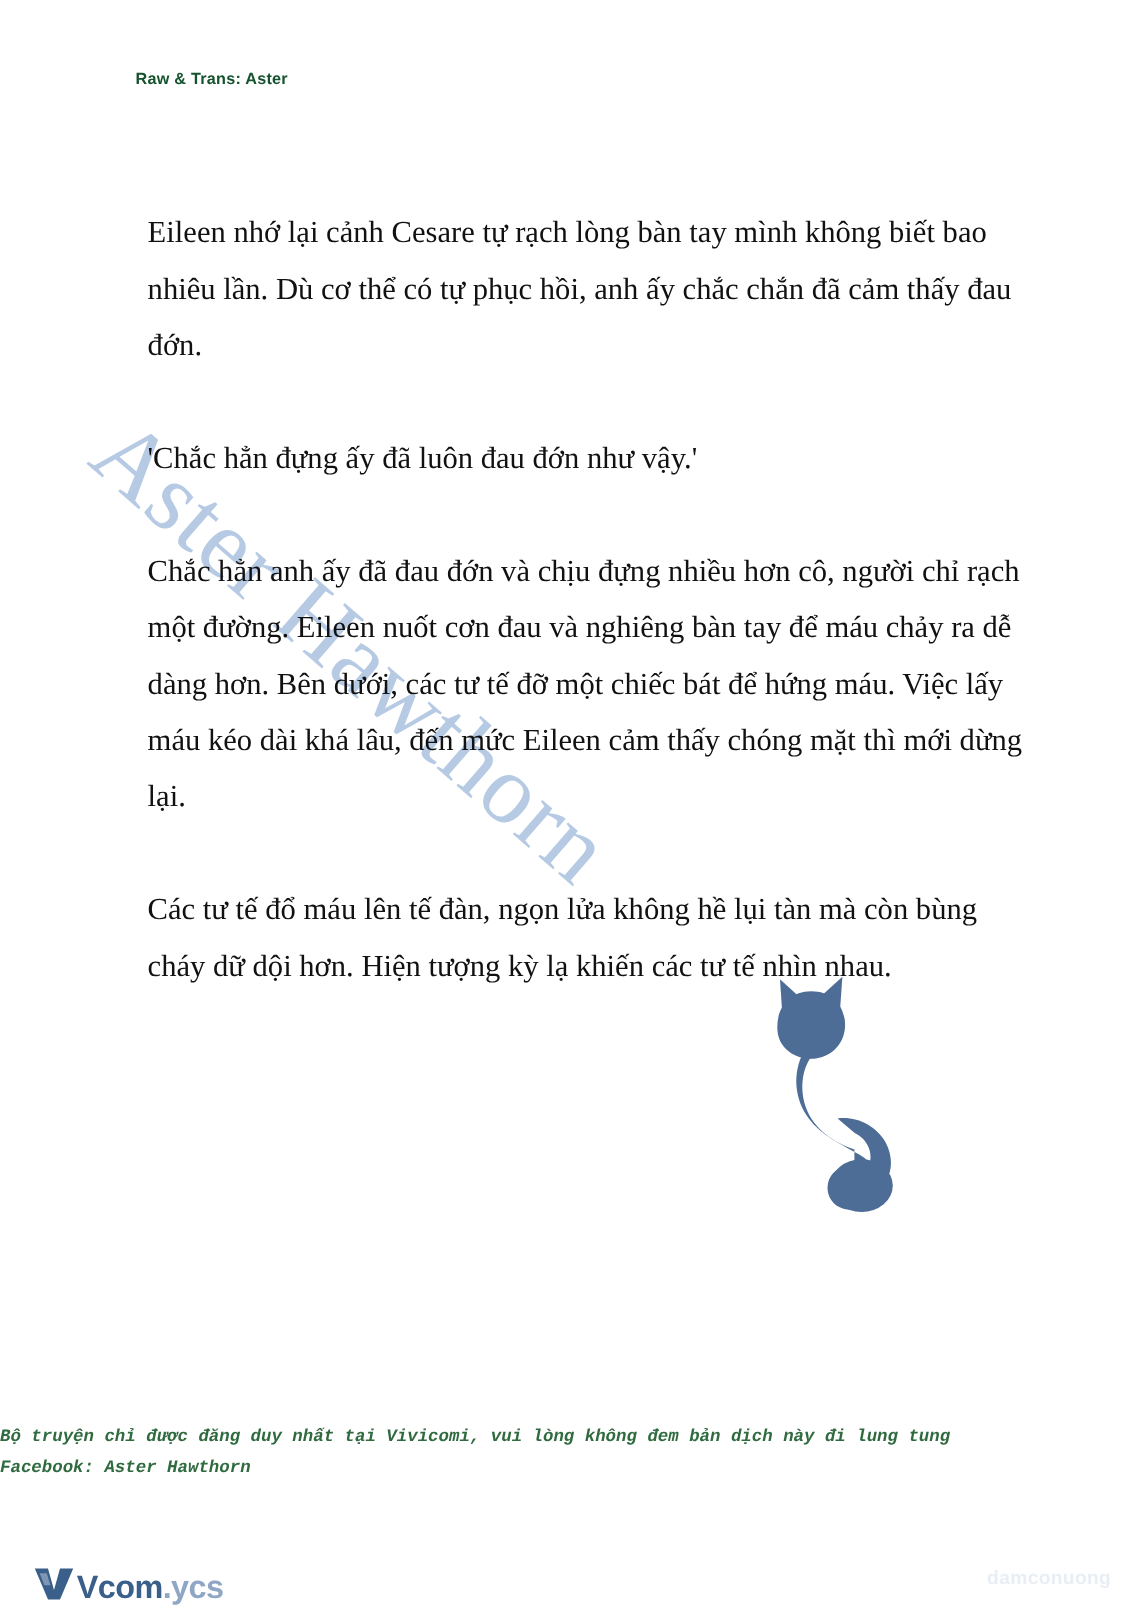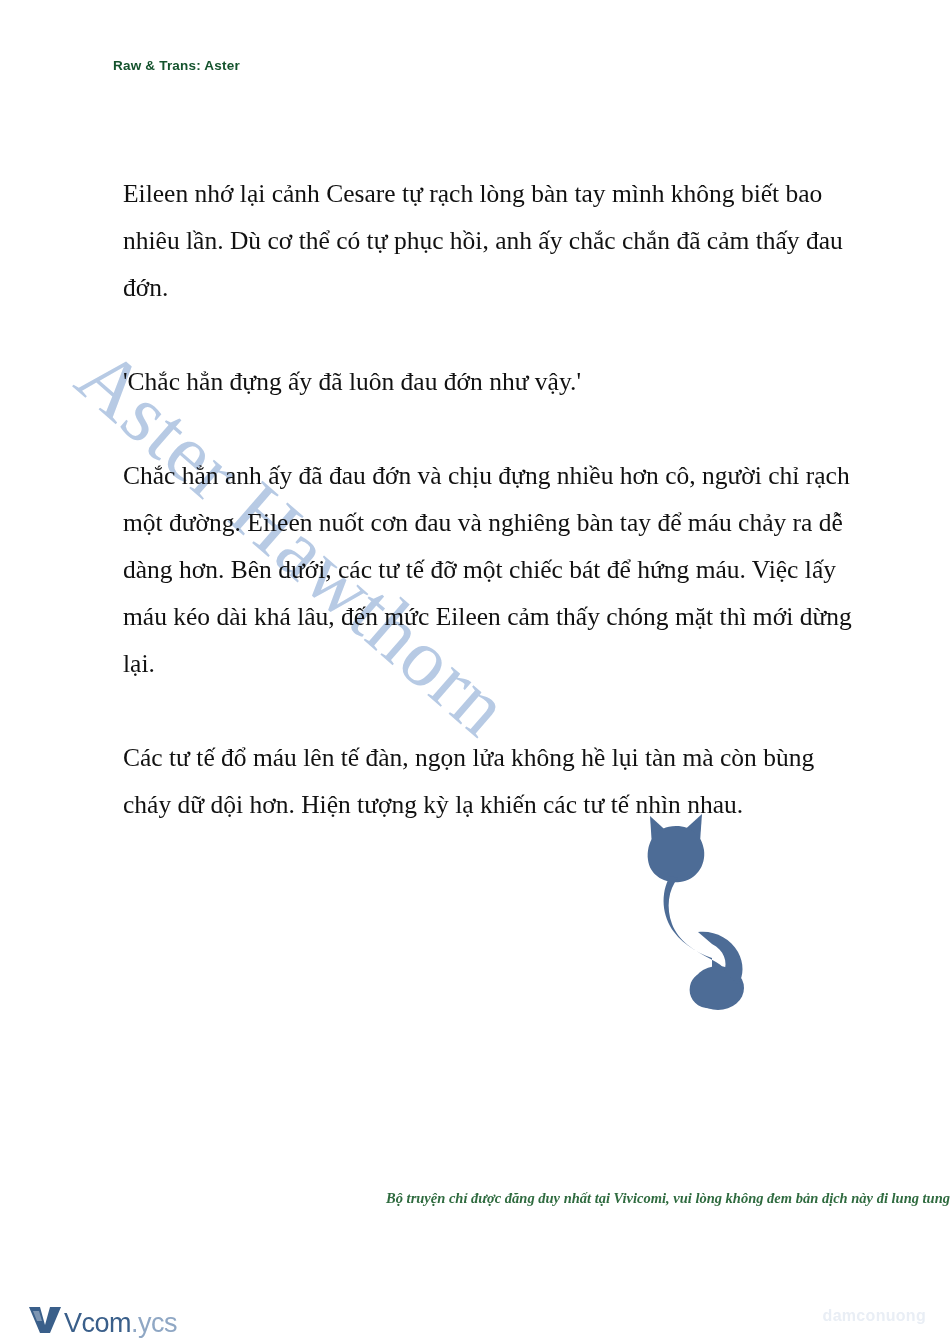--- a/index.html
+++ b/index.html
@@ -81,22 +81,22 @@
     z-index: 2;
     pointer-events: none;
   }
 
   
   .footer-note {
     position: absolute;
     left: 0;
     right: 0;
     top: 1185px;
-    text-align: right;
-    font-family: Liberation Serif, serif;
+    text-align: left;
+    font-family: Liberation Mono, monospace;
     font-style: italic;
     font-weight: bold;
     font-size: 14.5px;
     line-height: 26px;
     color: #2f6b3f;
   }
   .footer-note .fline { display: block; }
 
   
   .bottom-bar {
@@ -116,21 +116,21 @@
     height: 44px;
   }
   .brand-logo .v-mark {
     width: 34px;
     height: 30px;
     margin-right: 2px;
   }
   .brand-logo .brand-text {
     font-family: "Liberation Sans", sans-serif;
     font-size: 27px;
-    font-weight: normal;
+    font-weight: bold;
     color: #3a5f8a;
     letter-spacing: -0.5px;
     line-height: 28px;
     position: relative;
     top: 2px;
   }
   .brand-text .dim { color: #8fa7c4; }
 
   .corner-tag {
     position: absolute;
@@ -167,20 +167,21 @@
         <path d="M36 14 C16 14 6 30 8 48 C10 64 26 72 40 70 C56 68 66 54 64 38 C62 24 52 14 36 14 Z"></path>
         <path d="M30 64 C20 82 22 104 34 120 C44 134 62 142 76 150 C88 157 94 168 92 180 C90 192 78 198 66 196 C54 194 48 184 50 174 C52 164 62 158 72 160 L72 146 C54 140 38 128 32 112 C26 96 28 78 38 66 Z"></path>
         <ellipse cx="78" cy="176" rx="26" ry="22"></ellipse>
         <path d="M58 120 C74 118 90 126 98 140 C104 151 104 164 98 172 L84 160 C88 150 84 138 72 132 Z"></path>
       </g>
     </svg>
   </div>
 
   <div class="footer-note">
     <span class="fline">Bộ truyện chỉ được đăng duy nhất tại Vivicomi, vui lòng không đem bản dịch này đi lung tung</span>
+    <span class="fline">Facebook: Aster Hawthorn</span>
   </div>
 
   <div class="bottom-bar">
     <div class="brand-logo">
       <span class="v-mark">
         <svg viewBox="0 0 34 30" width="34" height="30" aria-hidden="true">
           <path d="M1 2 L12 2 L17 20 L22 2 L33 2 L22 28 L12 28 Z" fill="#3a5f8a"></path>
           <path d="M5 6 L11 6 L14 16 L9 16 Z" fill="#ffffff" opacity="0.35"></path>
         </svg>
       </span>

